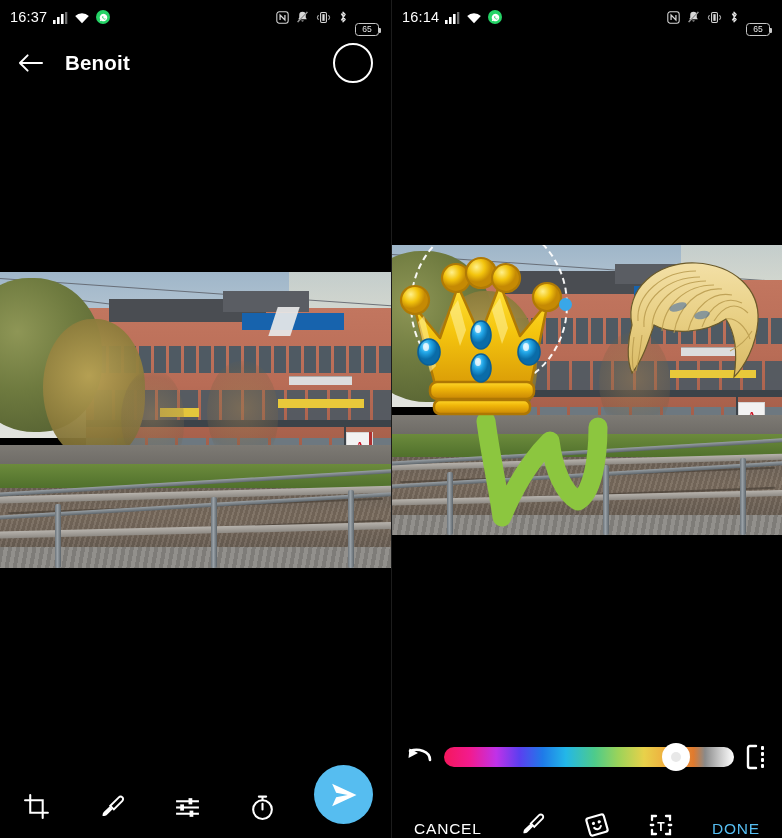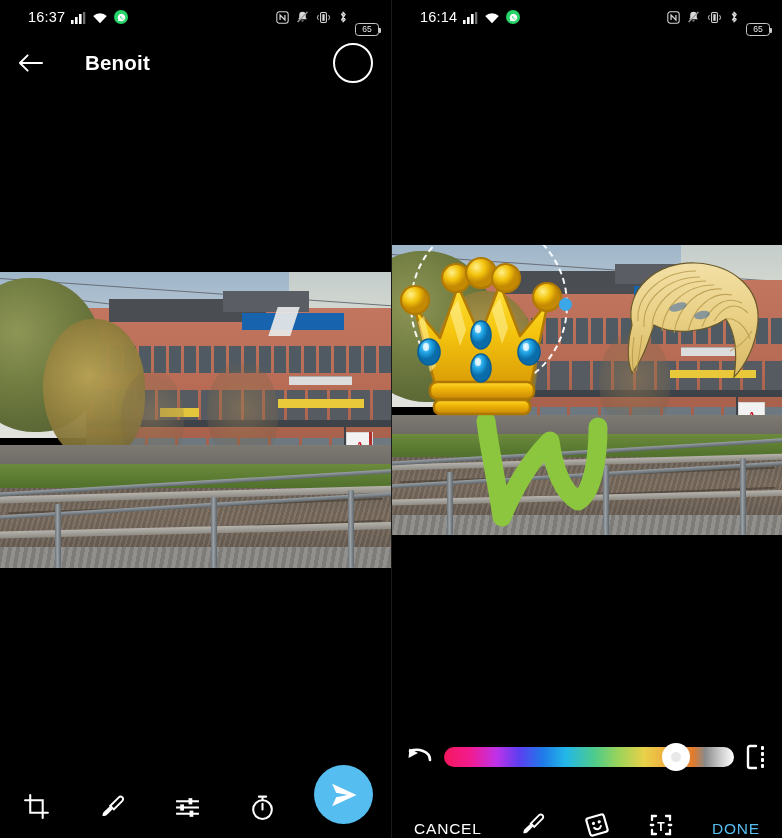--- a/index.html
+++ b/index.html
@@ -10,21 +10,21 @@
     overflow: hidden;
   }
   .screens { display: flex; width: 782px; height: 838px; }
   .panel { position: relative; width: 391px; height: 838px; background: #000; overflow: hidden; }
   .panel.right { border-left: 1px solid #1c1c1c; }
 
   
   .statusbar {
     position: absolute; top: 0; left: 0; width: 100%; height: 34px;
     display: flex; align-items: center; justify-content: space-between;
-    padding: 0 12px 0 28px; color: #fff;
+    padding: 0 12px 0 10px; color: #fff;
   }
   .sb-left { display: flex; align-items: center; gap: 6px; }
   .sb-time { font-size: 14.5px; letter-spacing: .2px; color: #fff; }
   .sb-right { display: flex; align-items: center; gap: 7px; }
 
   .ic { display: inline-block; line-height: 0; }
   svg { display: block; }
 
   .wa-badge {
     width: 14px; height: 14px; border-radius: 50%;
@@ -41,21 +41,21 @@
     width: 2px; height: 5px; background: #c9c9c9; border-radius: 0 1px 1px 0;
   }
   .battery span { font-size: 8.5px; color: #e6e6e6; font-family: "Liberation Sans", sans-serif; }
 
   
   .appbar {
     position: absolute; top: 34px; left: 0; width: 100%; height: 58px;
     display: flex; align-items: center; padding: 0 18px;
   }
   .appbar .back { margin-right: 22px; cursor: pointer; }
-  .appbar .title { color: #fff; font-size: 20.5px; font-weight: bold; letter-spacing: .2px; margin-left: 20px; }
+  .appbar .title { color: #fff; font-size: 20.5px; font-weight: bold; letter-spacing: .2px; }
   .appbar .avatar {
     margin-left: auto; width: 40px; height: 40px; border-radius: 50%;
     border: 2px solid #fff; background: #000;
   }
 
   
   .photo { position: absolute; left: 0; width: 391px; overflow: hidden; }
   .photo.left  { top: 272px; height: 296px; }
   .photo.right { top: 245px; height: 290px; }
 

